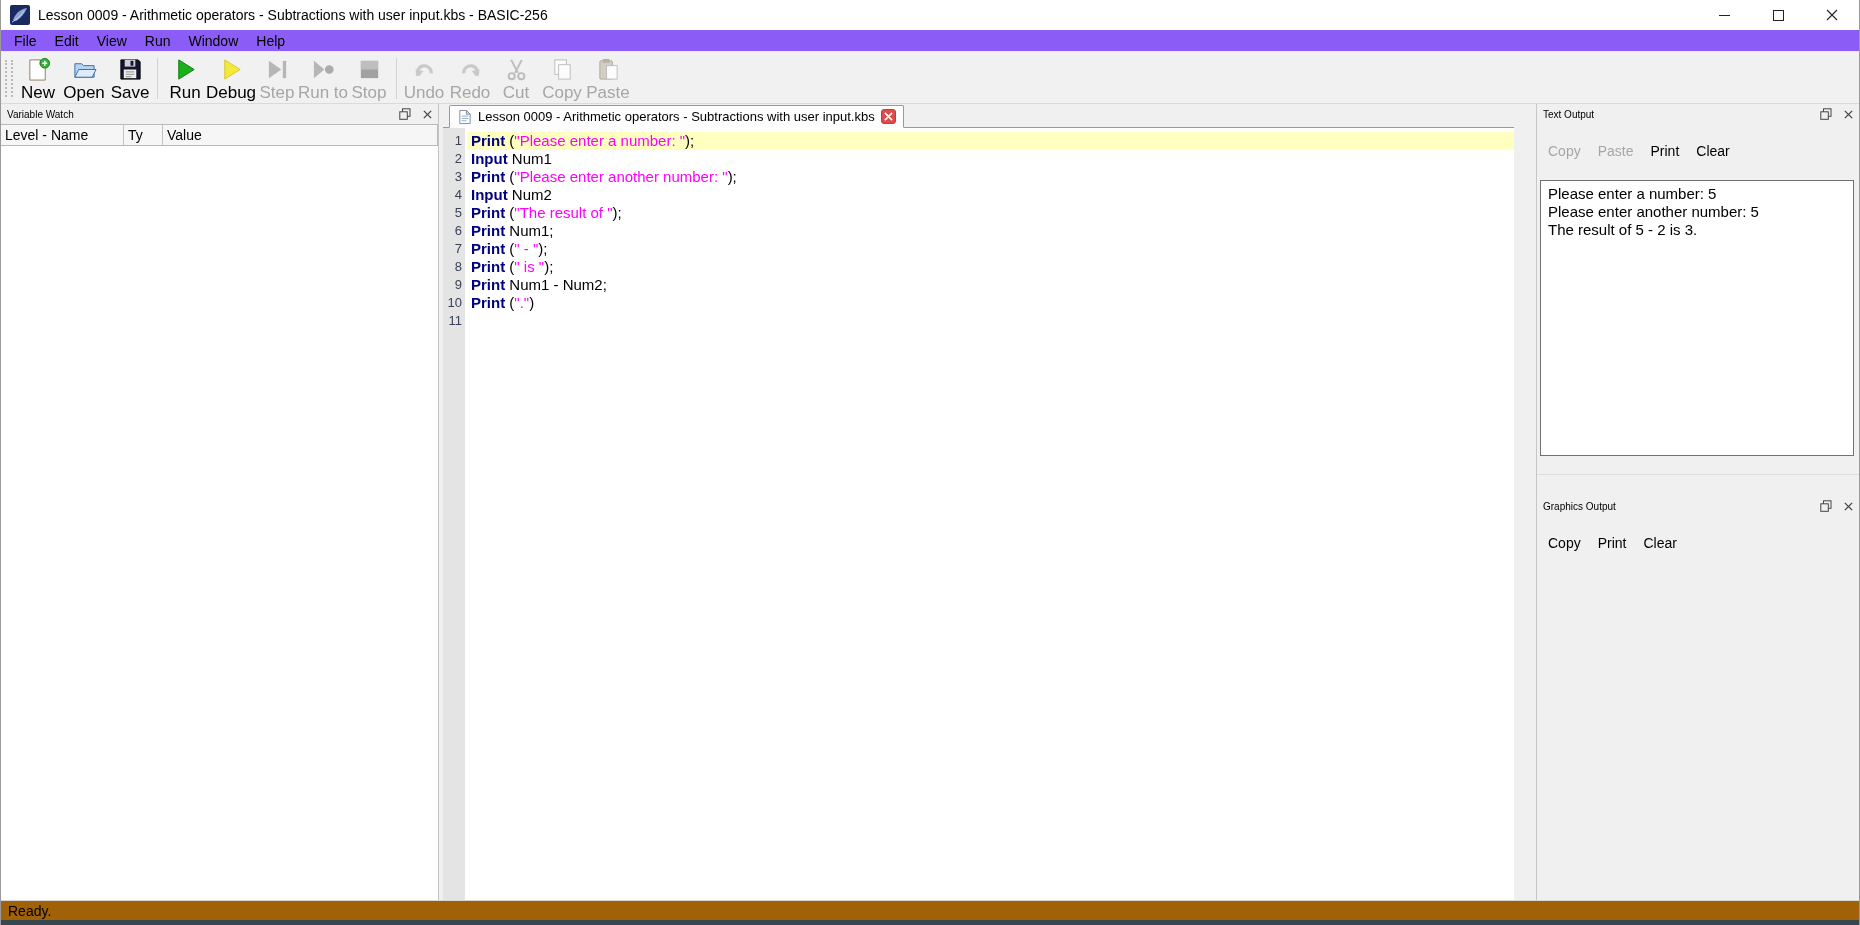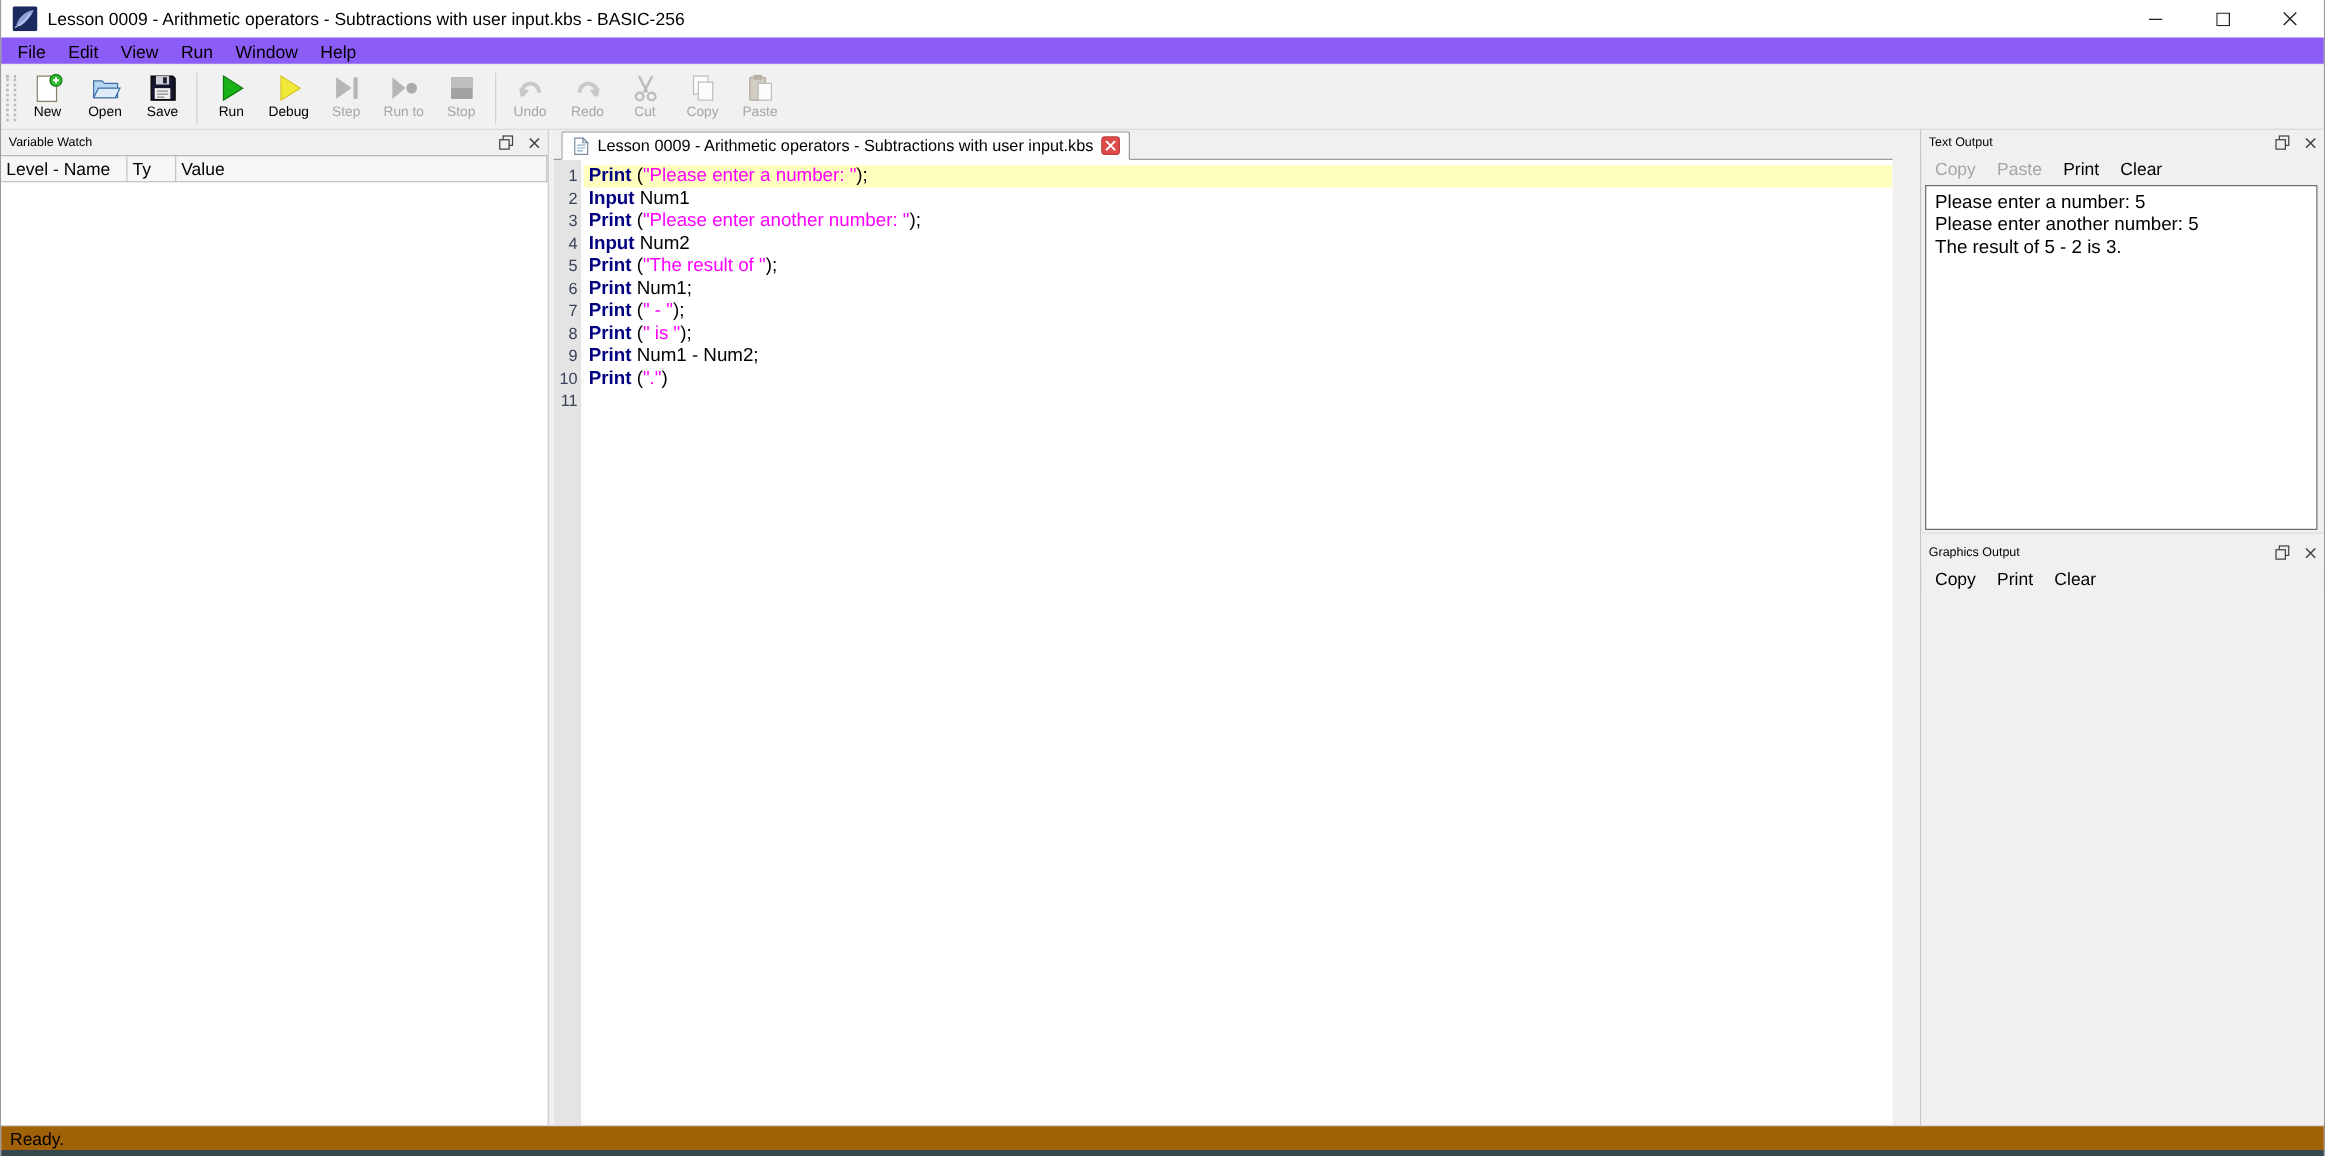--- a/index.html
+++ b/index.html
@@ -22,40 +22,40 @@
 
   
   .toolbar { height:52px; flex:0 0 52px; background:#f1f1f1; display:flex; align-items:stretch;
     border-bottom:1px solid #dadada; padding-top:2px; }
   .thandle { width:8px; margin:6px 2px 6px 4px; border-left:2px dotted #b9b9b9; border-right:2px dotted #b9b9b9; }
   .tgroup { display:flex; align-items:stretch; }
   .tsep { width:1px; background:#d2d2d2; margin:4px 4px; }
   .titem { width:46px; display:flex; flex-direction:column; align-items:center; justify-content:flex-start;
     padding-top:3px; background:transparent; border:none; }
   .titem .ticon { width:26px; height:26px; display:flex; align-items:center; justify-content:center; }
-  .titem .tlabel { font-size:11px; color:#000; margin-top:1px; white-space:nowrap; }
+  .titem .tlabel { font-size:17px; color:#000; margin-top:1px; white-space:nowrap; }
   .titem.disabled .tlabel { color:#a6a6a6; }
   .titem.disabled .ticon { opacity:.8; }
 
   
   .main { flex:1 1 auto; display:flex; background:#f0f0f0; min-height:0; }
 
   
   .vwdock { width:438px; flex:0 0 438px; display:flex; flex-direction:column; margin-right:4px;
     border-right:1px solid #c6c6c6; }
   .dockhead { height:20px; flex:0 0 20px; display:flex; align-items:center; padding:0 4px 0 6px;
     background:#f0f0f0; }
   .dockhead .dtitle { font-size:10px; color:#000; white-space:nowrap; }
   .dockbtns { margin-left:auto; display:flex; gap:8px; align-items:center; }
   .dockbtn { width:14px; height:14px; display:flex; align-items:center; justify-content:center; }
   .vwheader { height:22px; flex:0 0 22px; display:flex; background:#f6f6f6;
     border:1px solid #b9b9b9; border-left:none; }
   .vwcol { font-size:14px; color:#000; padding:2px 4px; border-right:1px solid #c4c4c4;
     white-space:nowrap; overflow:hidden; display:flex; align-items:center; }
-  .vwcol.c0 { width:101px; }
+  .vwcol.c0 { width:123px; }
   .vwcol.c1 { width:39px; }
   .vwcol.c2 { flex:1; border-right:none; }
   .vwbody { flex:1; background:#ffffff; }
 
   
   .editor { flex:1 1 auto; display:flex; flex-direction:column; min-width:0; }
   .tabbar { height:24px; flex:0 0 24px; display:flex; align-items:flex-end;
     border-bottom:1px solid #9a9a9a; padding-left:6px; background:#f0f0f0; }
   .tab { display:flex; align-items:center; gap:6px; background:#fdfdfd;
     border:1px solid #9a9a9a; border-bottom:1px solid #fdfdfd; border-radius:2px 2px 0 0;
@@ -70,21 +70,21 @@
     text-align:right; padding-right:3px; }
   .codearea { flex:1; padding-top:4px; min-width:0; }
   .code-line { height:18px; line-height:18px; font-size:15px; padding-left:4px; white-space:pre; }
   .code-line.hl { background:#ffffbf; }
   .kw { color:#000080; font-weight:bold; }
   .str { color:#ff00ff; }
   .pl { color:#000000; }
 
   
   .rightdocks { width:323px; flex:0 0 323px; display:flex; flex-direction:column;
-    margin-left:22px; border-left:1px solid #c6c6c6; background:#f0f0f0; }
+    margin-left:22px; border-left:1px solid #c6c6c6; background:#f0f0f0;gap:16px; }
   .outbtnrow { height:22px; flex:0 0 22px; display:flex; align-items:center; gap:17px; padding-left:11px; }
   .outbtn { font-size:14px; color:#000; background:none; border:none; }
   .outbtn.disabled { color:#a6a6a6; }
   .textoutarea { height:276px; flex:0 0 276px; margin:2px 5px 2px 3px; background:#ffffff;
     border:1px solid #707070; padding:4px 7px; overflow:hidden; }
   .textoutarea .outline { font-size:15px; line-height:18px; color:#000; white-space:pre; }
   .docksplit { height:6px; flex:0 0 6px; background:#f0f0f0; border-top:1px solid #dddddd; }
   .graphbody { flex:1; background:#f0f0f0; }
 
   

